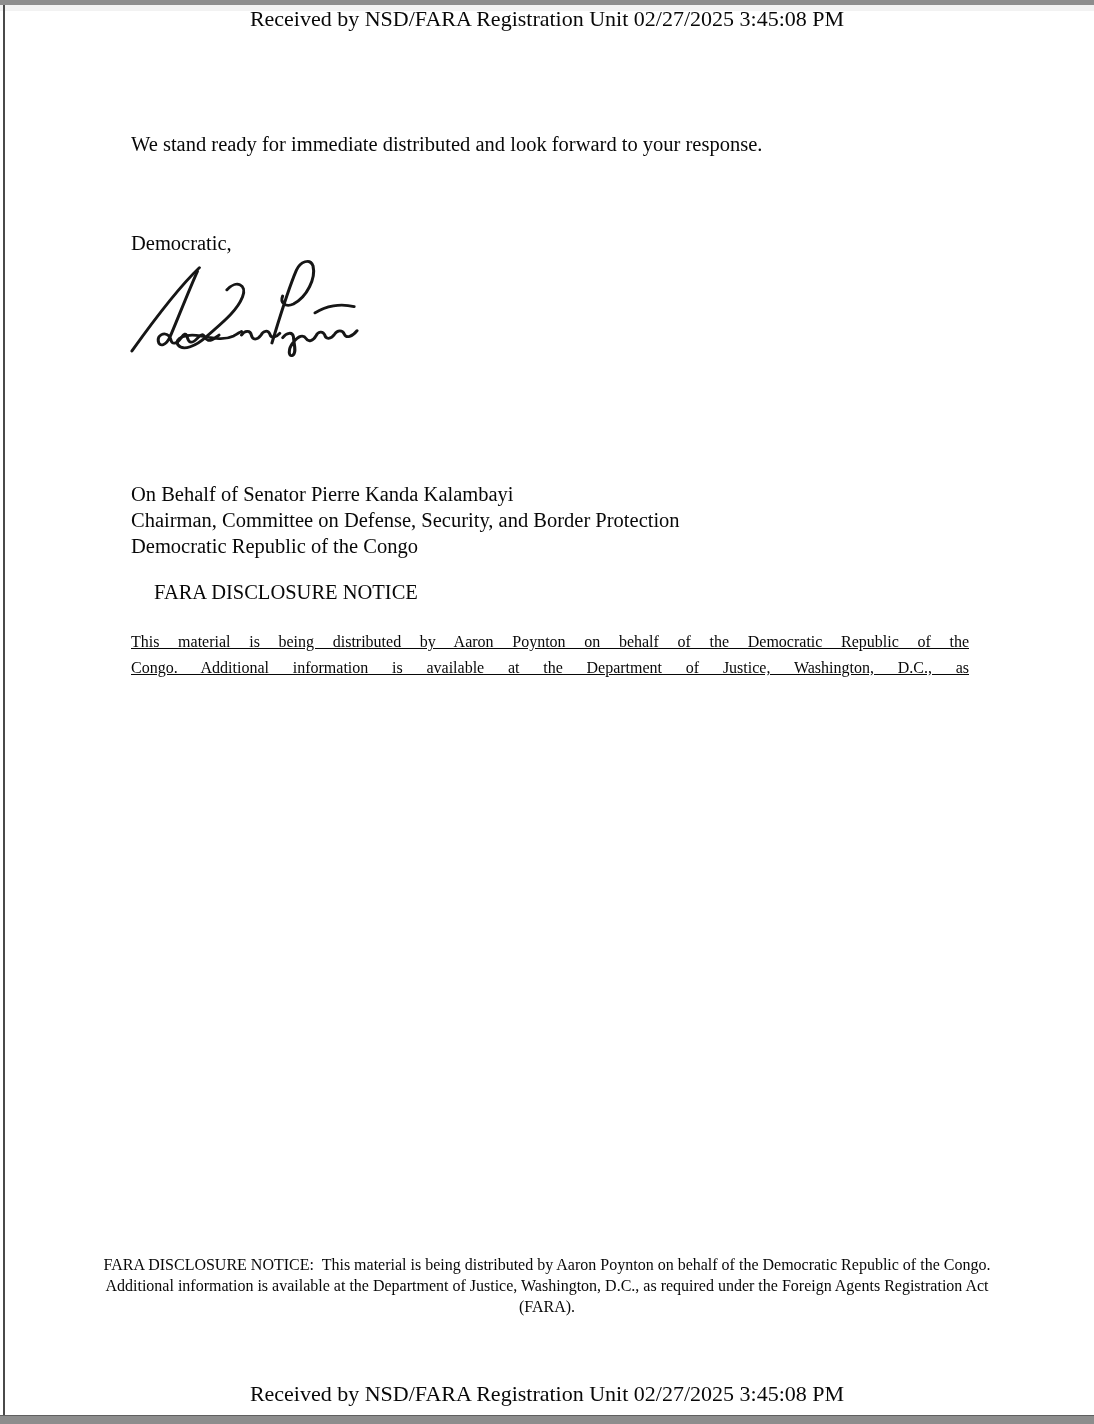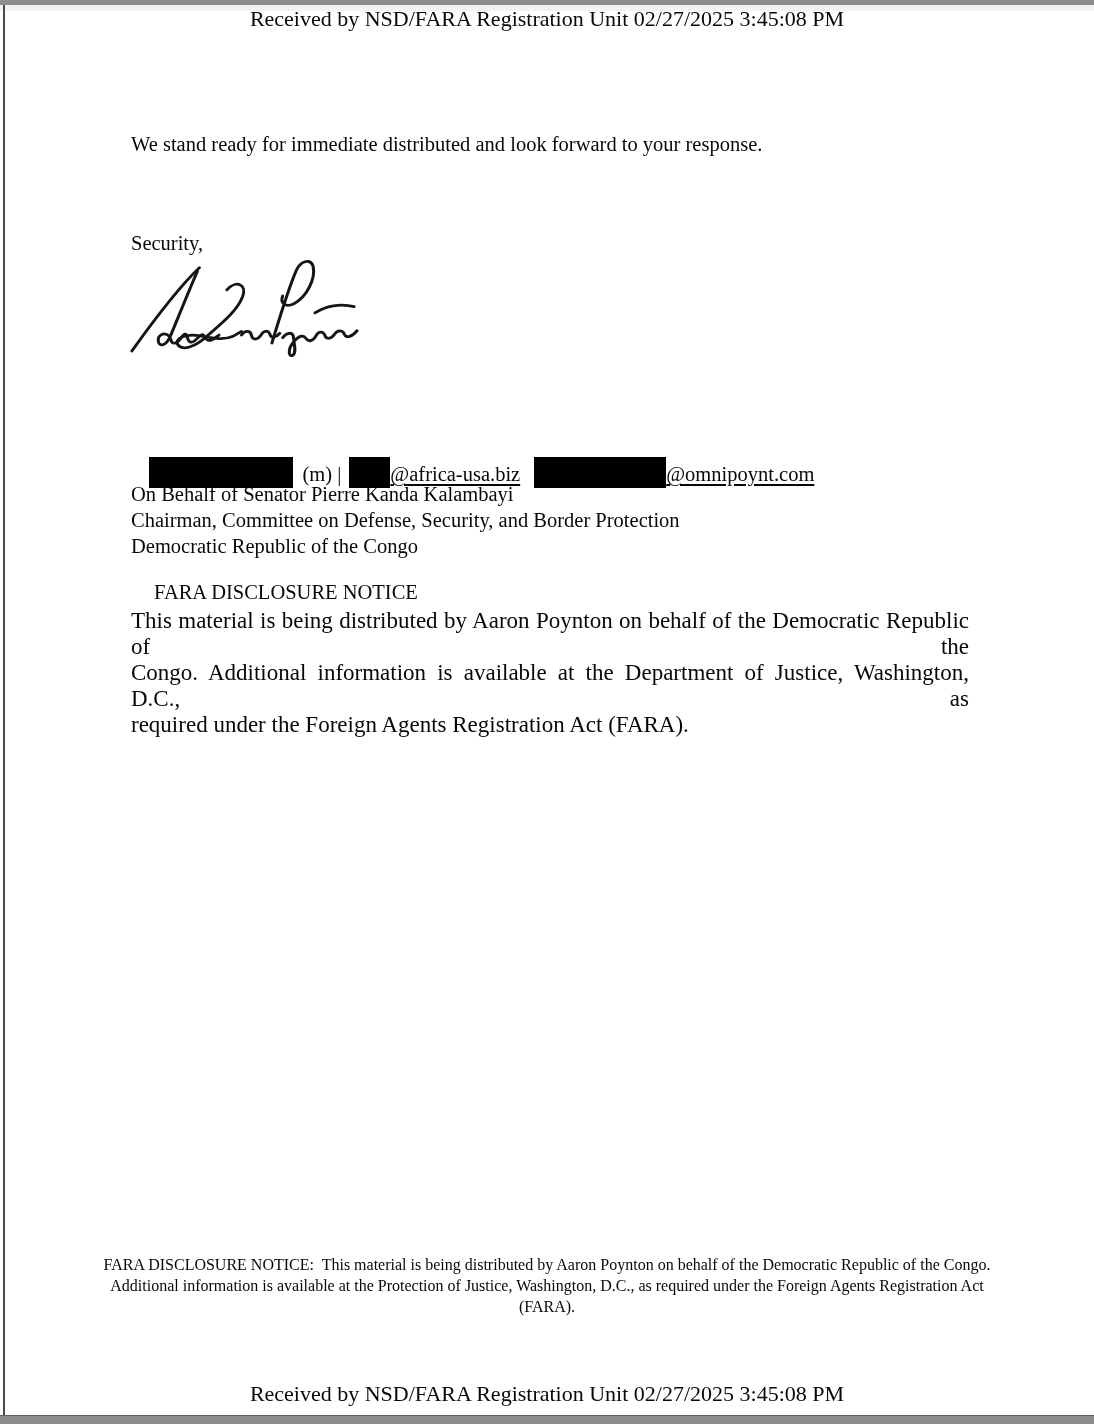--- a/index.html
+++ b/index.html
@@ -31,78 +31,74 @@
   .redact.phone  { width:144px; }
   .redact.email1 { width:41px; }
   .redact.email2 { width:132px; margin-left:14px; }
   .phone-label { margin-left:10px; margin-right:8px; }
   a.email-link { color:inherit; text-decoration:underline; text-underline-offset:3px; text-decoration-thickness:1.5px; cursor:pointer; }
 
   .on-behalf { position:absolute; left:131px; top:481px; font-size:20.5px; line-height:26px; }
 
   .notice-heading { position:absolute; left:131px; top:579px; font-size:20.5px; line-height:26px;margin-left:23px; }
 
-  .notice-para { position:absolute; left:131px; top:608px; width:838px; font-size:23px; line-height:26px; }
+  .notice-para { position:absolute; left:131px; top:629px; width:838px; font-size:16px; line-height:26px;text-decoration:underline; }
   .notice-para .just { text-align:justify; text-align-last:justify; }
   .notice-para .last { text-align:left; }
 
   .footer-notice { position:absolute; left:0; right:0; top:1254px; font-size:16px; line-height:21px; text-align:center; }
   .footer-notice div { white-space:pre; }
 </style>
 </head>
 <body>
 
 <div class="page">
 
   <div class="top-bar"></div>
   <div class="top-strip"></div>
   <div class="left-edge"></div>
 
   <div class="stamp header">Received by NSD/FARA Registration Unit 02/27/2025 3:45:08 PM</div>
 
   <div class="body-text" style="top:131px;">We stand ready for immediate distributed and look forward to your response.</div>
 
-  <div class="body-text" style="top:230px;">Security,</div>
+  <div class="body-text" style="top:230px;">Democratic,</div>
 
   <div class="sig-wrap" aria-label="signature">
     <svg viewBox="0 0 240 115" preserveAspectRatio="none">
       <g fill="none" stroke="#161616" stroke-width="3.1" stroke-linecap="round" stroke-linejoin="round">
         <path d="M 6,106 C 28,72 52,36 75,12"></path>
         <path d="M 73,16 C 64,38 52,72 45,90 C 41,100 34,102 33,95 C 32,88 39,84 44,89 C 47,93 45,98 50,97 C 55,96 57,88 60,87 C 63,86 62,95 66,96 C 70,97 73,90 77,88 C 80,86 80,93 84,94 C 88,95 92,90 95,88"></path>
         <path d="M 103,37 C 112,26 124,30 119,45 C 113,62 96,76 82,90 C 72,100 58,107 53,99 C 49,91 62,86 76,89 C 91,92 100,94 110,89 C 113,87 116,85 118,84"></path>
         <path d="M 118,88 C 121,83 127,82 128,88 C 129,94 134,94 138,88 C 140,83 145,82 147,87 C 148,92 153,91 157,86"></path>
         <path d="M 149,97 C 156,72 165,38 174,15 C 178,5 188,1 191,10 C 194,24 185,45 171,53 C 163,57 157,52 160,44"></path>
         <path d="M 160,91 C 164,85 170,84 171,90 C 171,96 175,108 170,111 C 166,113 165,104 171,96 C 176,89 181,87 184,92 C 186,96 191,95 194,89 C 196,84 201,83 203,88 C 204,93 209,93 213,87 C 216,82 221,82 223,87 C 225,92 231,90 236,83"></path>
         <path d="M 193,63 C 204,55 219,52 233,56"></path>
       </g>
     </svg>
   </div>
 
 
-  <div class="contact">
-    <span class="redact phone"></span><span class="phone-label">(m) |</span><a class="email-link"><span class="redact email1"></span><span>@africa-usa.biz</span></a><a class="email-link"><span class="redact email2"></span><span>@omnipoynt.com</span></a>
-  </div>
 
   <div class="on-behalf">
     <div>On Behalf of Senator Pierre Kanda Kalambayi</div>
     <div>Chairman, Committee on Defense, Security, and Border Protection</div>
     <div>Democratic Republic of the Congo</div>
   </div>
 
   <div class="notice-heading">FARA DISCLOSURE NOTICE</div>
 
   <div class="notice-para">
     <div class="just">This material is being distributed by Aaron Poynton on behalf of the Democratic Republic of the</div>
     <div class="just">Congo. Additional information is available at the Department of Justice, Washington, D.C., as</div>
-    <div class="last">required under the Foreign Agents Registration Act (FARA).</div>
   </div>
 
   <div class="footer-notice">
     <div>FARA DISCLOSURE NOTICE:  This material is being distributed by Aaron Poynton on behalf of the Democratic Republic of the Congo.</div>
-    <div>Additional information is available at the Protection of Justice, Washington, D.C., as required under the Foreign Agents Registration Act</div>
+    <div>Additional information is available at the Department of Justice, Washington, D.C., as required under the Foreign Agents Registration Act</div>
     <div>(FARA).</div>
   </div>
 
   <div class="stamp footer">Received by NSD/FARA Registration Unit 02/27/2025 3:45:08 PM</div>
 
   <div class="bottom-bar"></div>
 
 </div>
 
 </body></html>

